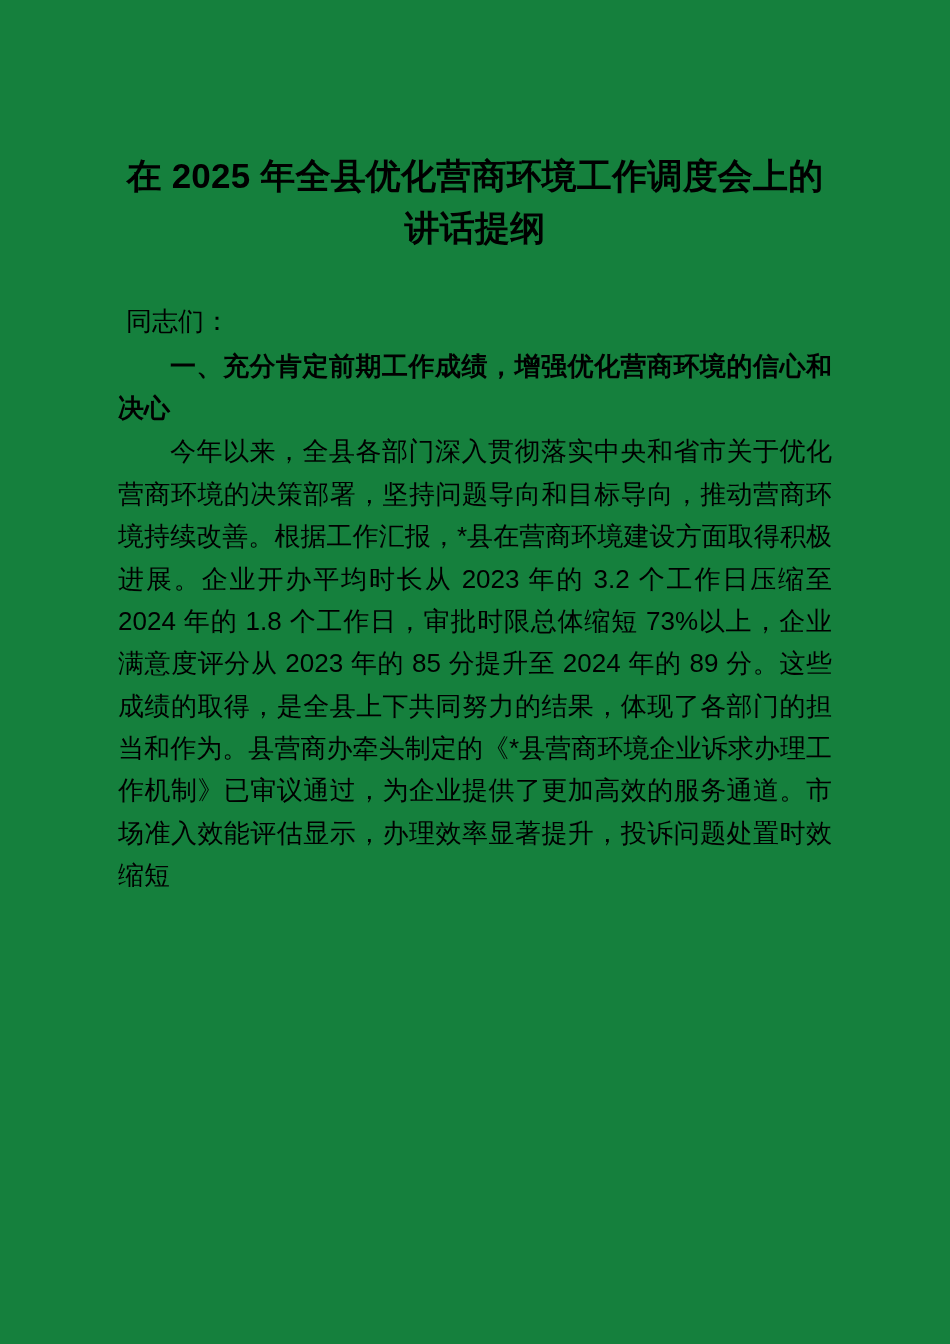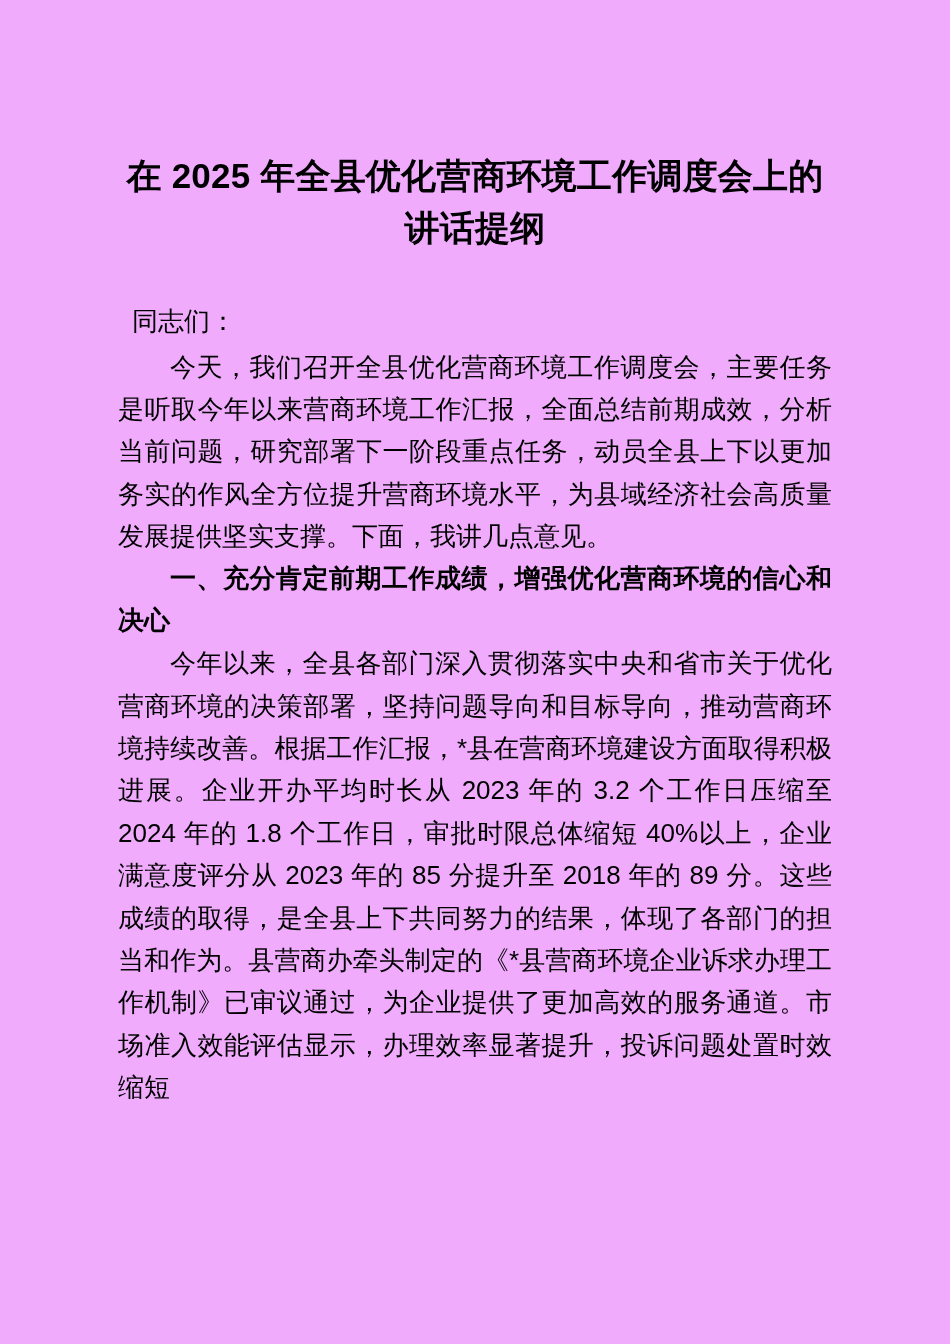--- a/index.html
+++ b/index.html
@@ -12,36 +12,36 @@
     height: 1344px;
     font-family: "Liberation Serif", "DejaVu Serif", serif;
     color: #000000;
     overflow: hidden;
   }
   .page {
     box-sizing: border-box;
     width: 950px;
     height: 1344px;
     padding: 150px 118px 40px 118px;
-    background: #f0abfc;
+    background: #15803d;
   }
   .doc-title {
     font-family: "Liberation Sans", "DejaVu Sans", sans-serif;
     font-weight: bold;
     font-size: 35px;
     line-height: 1.48;
     text-align: center;
     margin: 0 0 46px 0;
     letter-spacing: 0.2px;
   }
   .salutation {
     font-family: "Liberation Sans", "DejaVu Sans", sans-serif;
     font-size: 26px;
     line-height: 1.62;
-    margin: 0 0 4px 14px;
+    margin: 0 0 4px 8px;
     text-align: justify;
   }
   p.body-par {
     font-family: "Liberation Sans", "DejaVu Sans", sans-serif;
     font-size: 26px;
     line-height: 1.63;
     margin: 0;
     text-indent: 52px;
     text-align: justify;
     text-justify: inter-ideograph;
@@ -53,19 +53,18 @@
 </style>
 </head>
 <body>
 
 <div class="page">
 
   <h1 class="doc-title">在 2025 年全县优化营商环境工作调度会上的讲话提纲</h1>
 
   <div class="salutation">同志们：</div>
 
-  <p class="body-par">今天，我们召开全县优化营商环境工作调度会，主要任务是听取今年以来营商环境工作汇报，全面总结前期成效，分析当前问题，研究部署下一阶段重点任务，动员全县上下以更加务实的作风全方位提升营商环境水平，为县域经济社会高质量发展提供坚实支撑。下面，我讲几点意见。</p>
 
   <p class="body-par heading-par">一、充分肯定前期工作成绩，增强优化营商环境的信心和决心</p>
 
-  <p class="body-par">今年以来，全县各部门深入贯彻落实中央和省市关于优化营商环境的决策部署，坚持问题导向和目标导向，推动营商环境持续改善。根据工作汇报，*县在营商环境建设方面取得积极进展。企业开办平均时长从 2023 年的 3.2 个工作日压缩至 2024 年的 1.8 个工作日，审批时限总体缩短 40%以上，企业满意度评分从 2023 年的 85 分提升至 2018 年的 89 分。这些成绩的取得，是全县上下共同努力的结果，体现了各部门的担当和作为。县营商办牵头制定的《*县营商环境企业诉求办理工作机制》已审议通过，为企业提供了更加高效的服务通道。市场准入效能评估显示，办理效率显著提升，投诉问题处置时效缩短</p>
+  <p class="body-par">今年以来，全县各部门深入贯彻落实中央和省市关于优化营商环境的决策部署，坚持问题导向和目标导向，推动营商环境持续改善。根据工作汇报，*县在营商环境建设方面取得积极进展。企业开办平均时长从 2023 年的 3.2 个工作日压缩至 2024 年的 1.8 个工作日，审批时限总体缩短 73%以上，企业满意度评分从 2023 年的 85 分提升至 2024 年的 89 分。这些成绩的取得，是全县上下共同努力的结果，体现了各部门的担当和作为。县营商办牵头制定的《*县营商环境企业诉求办理工作机制》已审议通过，为企业提供了更加高效的服务通道。市场准入效能评估显示，办理效率显著提升，投诉问题处置时效缩短</p>
 
 </div>
 
 </body></html>

